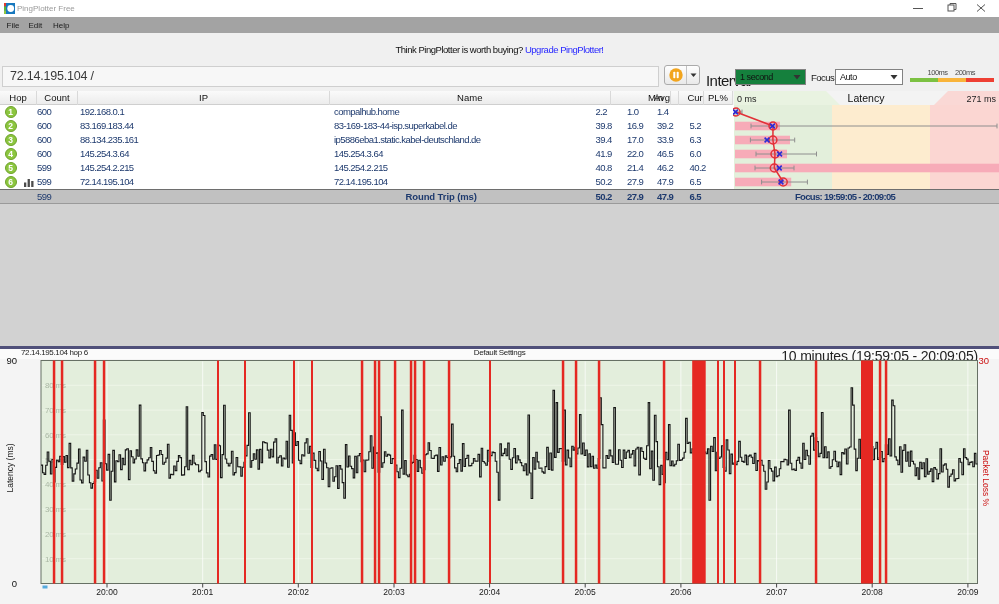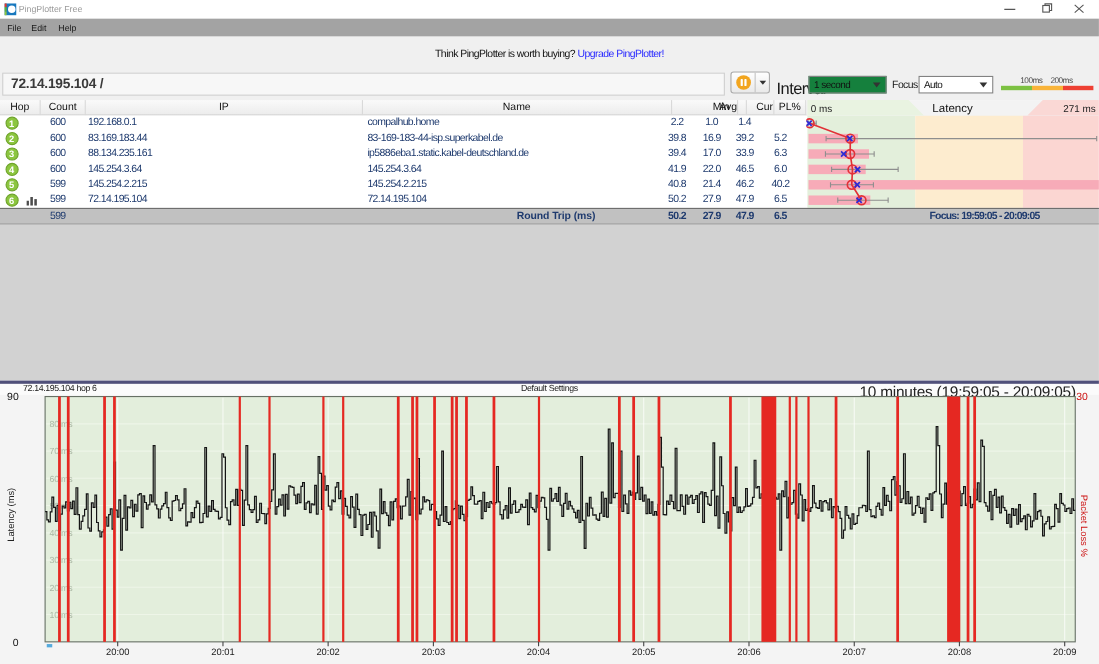--- a/index.html
+++ b/index.html
@@ -1,18 +1,18 @@
 <!DOCTYPE html>
 <html><head><meta charset="utf-8"><style>
 * { margin:0; padding:0; box-sizing:border-box; }
 body { width:999px; height:604px; overflow:hidden; font-family:"Liberation Sans",sans-serif; background:#f0f0f0; position:relative; }
 .abs { position:absolute; }
 .row { position:absolute; left:0; width:999px; height:14px; font-size:9.5px; color:#1e3a6e; }
 .cell { position:absolute; top:0; line-height:14px; letter-spacing:-0.55px; white-space:nowrap; }
-.cell.r { text-align:center; }
+.cell.r { text-align:left; }
 .hopc { position:absolute; left:4.5px; top:1px; width:12px; height:12px; border-radius:50%;
   background:#8cc63f; border:1px solid #6fa32c; color:#fff; font-size:8.5px; font-weight:bold;
   text-align:center; line-height:11px; }
 </style></head><body>
 
 <div class="abs" style="left:0;top:0;width:999px;height:17px;background:#fff">
   <svg width="11" height="11" style="position:absolute;left:4px;top:3px">
     <rect x="0" y="0" width="11" height="11" fill="#1878be"></rect>
     <rect x="0" y="0" width="2" height="3.5" fill="#e33b2e"></rect>
     <rect x="0" y="3.5" width="2" height="4" fill="#5fb336"></rect>
@@ -32,21 +32,21 @@
   <span class="abs" style="left:6.5px;top:3.5px">File</span>
   <span class="abs" style="left:28.5px;top:3.5px">Edit</span>
   <span class="abs" style="left:53px;top:3.5px">Help</span>
 </div>
 
 <div class="abs" style="left:0;top:43.5px;width:999px;text-align:center;font-size:9.5px;letter-spacing:-0.48px;color:#111">
   Think PingPlotter is worth buying? <a style="color:#2929ff;">Upgrade PingPlotter!</a>
 </div>
 
 <div class="abs" style="left:2px;top:66px;width:657px;height:21px;background:#f7f7f7;border:1px solid #cfcfcf">
-  <span class="abs" style="left:7px;top:0;line-height:19px;font-size:12.5px;font-weight:bold;letter-spacing:-0.2px;color:#3a3a3a">72.14.195.104 /</span>
+  <span class="abs" style="left:7px;top:0;line-height:19px;font-size:12.5px;font-weight:normal;letter-spacing:-0.2px;color:#3a3a3a">72.14.195.104 /</span>
 </div>
 <div class="abs" style="left:664px;top:65px;width:36px;height:20px;background:linear-gradient(#fefefe,#e9e9e9);border:1px solid #ababab;border-radius:3px">
   <div class="abs" style="left:21px;top:0;width:1px;height:18px;background:#c3c3c3"></div>
   <svg width="36" height="18" style="position:absolute;left:0;top:0">
     <circle cx="11" cy="9" r="6.7" fill="#f2a51e"></circle>
     <rect x="8.3" y="5.8" width="2" height="6.4" rx="0.8" fill="#fff"></rect>
     <rect x="11.7" y="5.8" width="2" height="6.4" rx="0.8" fill="#fff"></rect>
     <path d="M25.5,7.5 L31.5,7.5 L28.5,11 Z" fill="#333"></path>
   </svg>
 </div>

